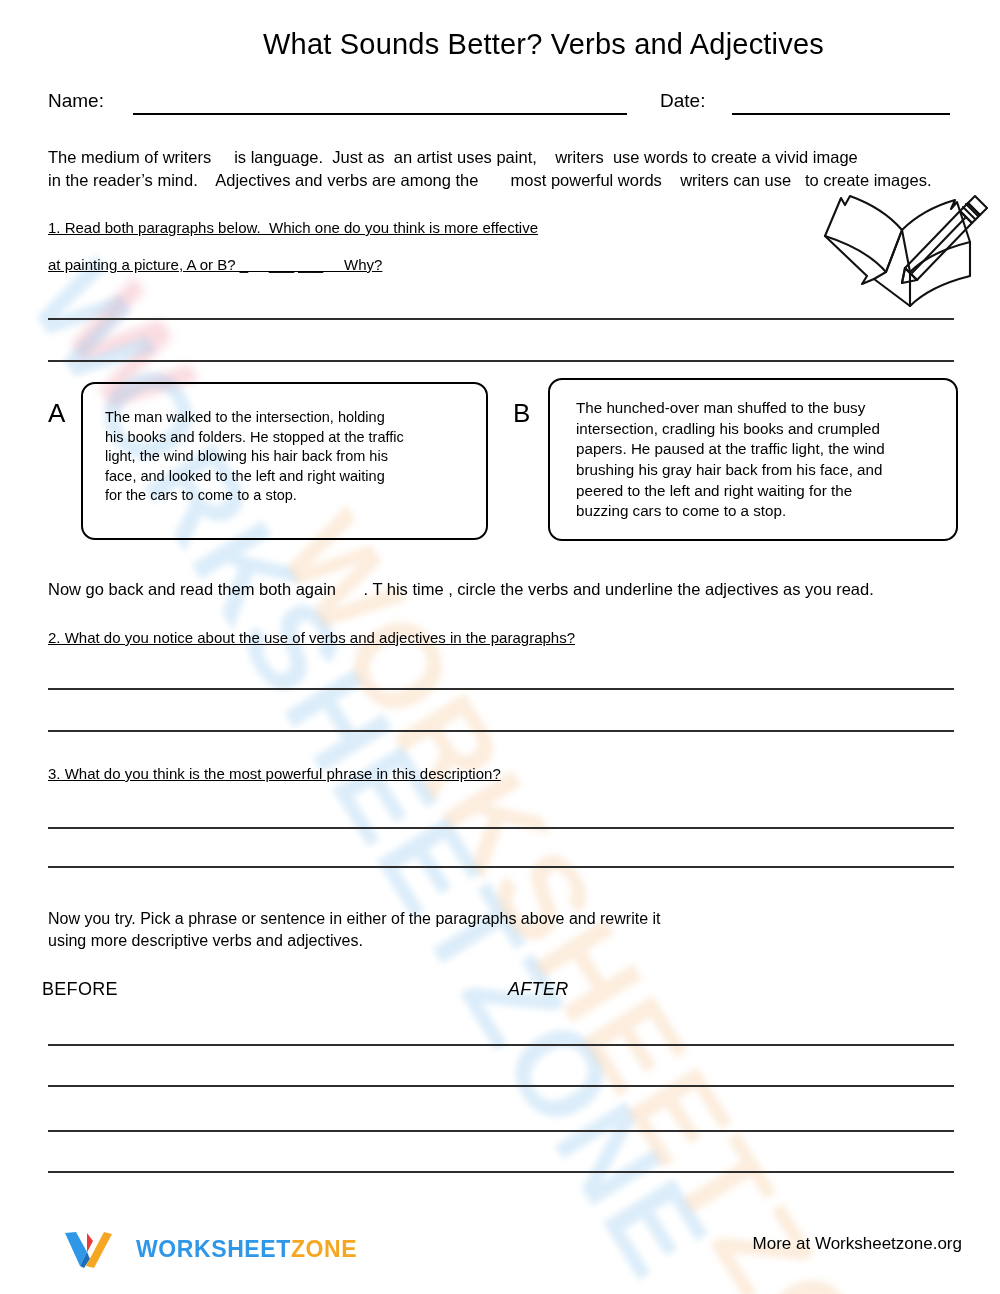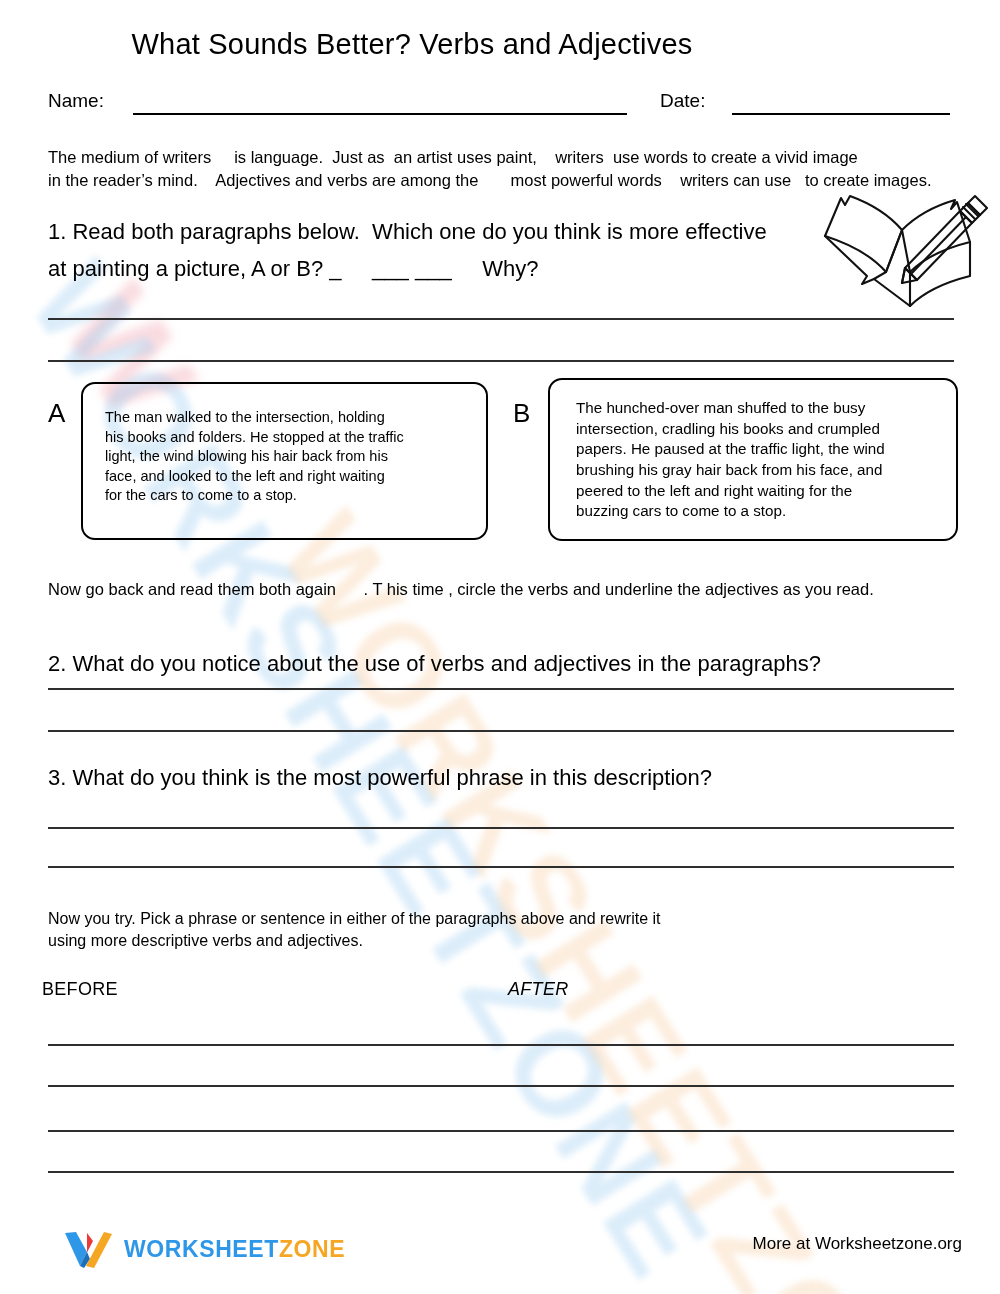--- a/index.html
+++ b/index.html
@@ -57,21 +57,21 @@
     transform: rotate(58deg);
     transform-origin: left top;
   }
 
   
   .title {
     position: absolute;
     left: 0;
     top: 28px;
     width: 824px;
-    text-align: center;
+    text-align: right;
     font-size: 29px;
     font-weight: 400;
     letter-spacing: .2px;
   }
 
   
   .label {
     position: absolute;
     font-size: 19px;
   }
@@ -84,22 +84,23 @@
   
   .btext {
     position: absolute;
     font-size: 16.5px;
     line-height: 1.0;
     white-space: pre;
     text-align: center;
   }
   .qtext {
     position: absolute;
-    font-size: 22px;
+    font-size: 15px;
     white-space: pre;
+    text-decoration: underline;
   }
   .small-note {
     position: absolute;
     font-size: 16px;
     line-height: 1.35;
   }
 
   
   .boxletter {
     position: absolute;
@@ -137,21 +138,21 @@
     letter-spacing: .3px;
   }
 
   
   .footer-left {
     position: absolute;
     left: 60px;
     top: 1228px;
     display: flex;
     align-items: center;
-    gap: 8px;
+    gap: 20px;
   }
   .logo-word {
     font-size: 23px;
     font-weight: 700;
     letter-spacing: .6px;
   }
   .logo-work { color: #2f97e8; }
   .logo-zone { color: #f5a623; }
   .footer-right {
     position: absolute;
@@ -231,21 +232,21 @@
   <div class="pbox" style="left:548px; top:378px; width:410px; height:163px;"></div>
   <div class="ptext b" style="left:576px; top:398px; width:372px;">The hunched-over man shuffed to the busy
 intersection, cradling his books and crumpled
 papers. He paused at the traffic light, the wind
 brushing his gray hair back from his face, and
 peered to the left and right waiting for the
 buzzing cars to come to a stop.</div>
 
   <div class="btext" style="left:48px; top:581px;">Now go back and read them both again      . T his time , circle the verbs and underline the adjectives as you read.</div>
 
-  <div class="qtext" style="left:48px; top:629px;margin-top:22px;">2. What do you notice about the use of verbs and adjectives in the paragraphs?</div>
+  <div class="qtext" style="left:48px; top:629px;">2. What do you notice about the use of verbs and adjectives in the paragraphs?</div>
   <div class="aline" style="top:688px;"></div>
   <div class="aline" style="top:730px;"></div>
 
   <div class="qtext" style="left:48px; top:765px;">3. What do you think is the most powerful phrase in this description?</div>
   <div class="aline" style="top:827px;"></div>
   <div class="aline" style="top:866px;"></div>
 
   <div class="small-note" style="left:48px; top:930px;">using more descriptive verbs and adjectives.</div>
   <div class="small-note" style="left:48px; top:908px;">Now you try. Pick a phrase or sentence in either of the paragraphs above and rewrite it</div>
 

